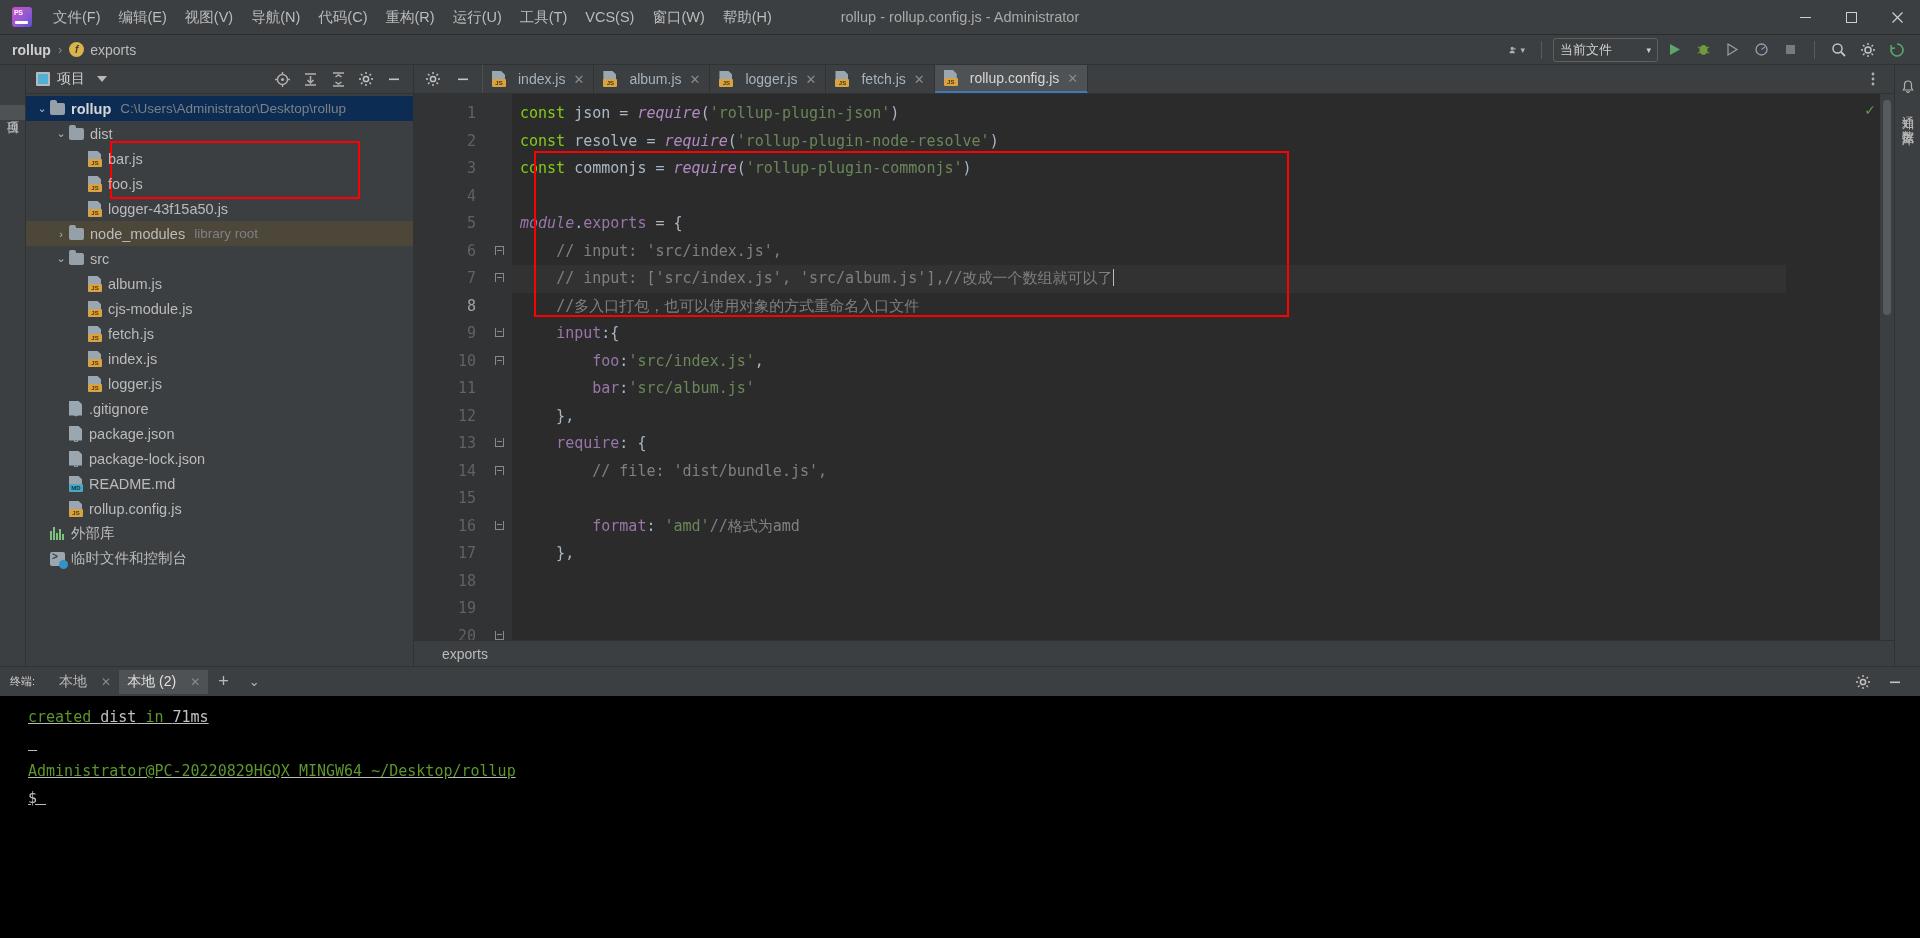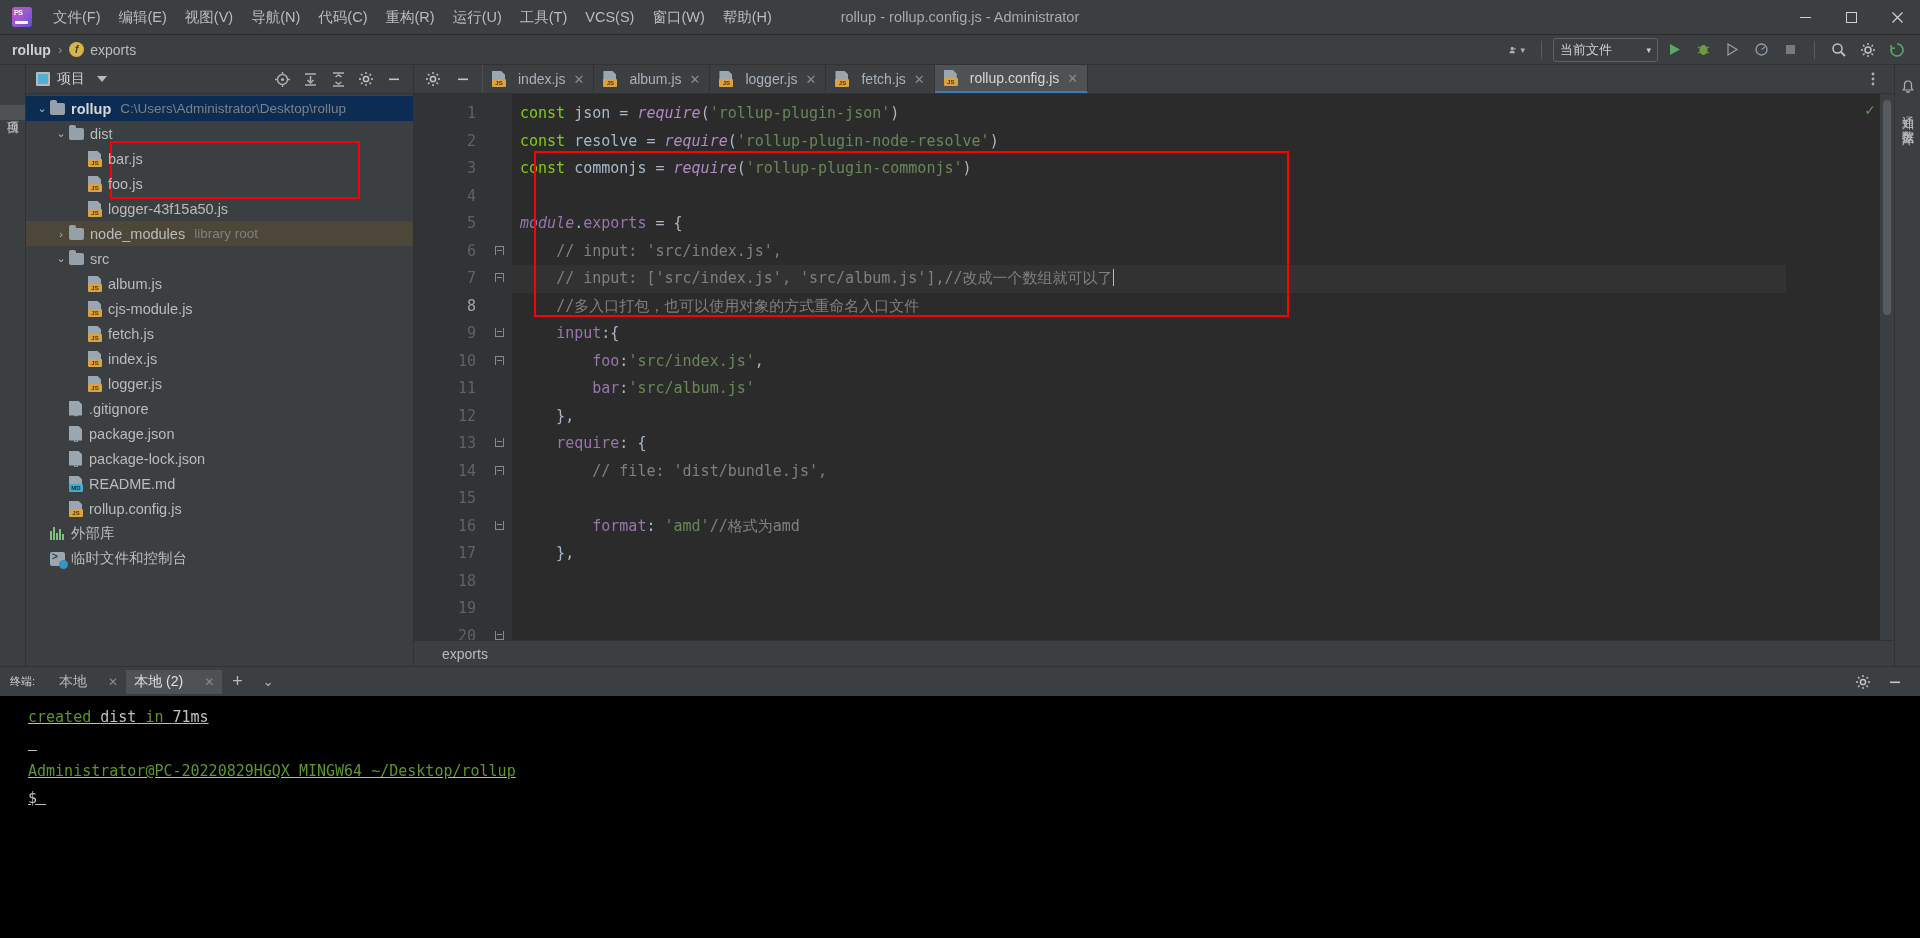--- a/index.html
+++ b/index.html
@@ -228,21 +228,21 @@
   }
 
   
   .terminal-panel {
     flex: 0 0 272px; background: #3c3f41; display: flex; flex-direction: column;
     border-top: 1px solid #323232;
   }
   .term-head { height: 29px; flex: 0 0 29px; display: flex; align-items: center; padding-left: 10px; }
   .term-label { font-size: 11px; color: #cfcfcf; margin-right: 16px; }
   .term-tab {
-    font-size: 14px; color: #bbbbbb; padding: 3px 8px; display: flex; align-items: center; gap: 21px; justify-content: center;
+    font-size: 14px; color: #bbbbbb; padding: 3px 8px; display: flex; align-items: center; gap: 14px; justify-content: center;
   }
   .term-tab.active { background: #4e5254; color: #e0e0e0; }
   .term-tab .x { color: #8a8a8a; font-size: 12px; }
   .term-plus { font-size: 18px; color: #b9b9b9; padding: 0 10px; }
   .term-head-right { margin-left: auto; display: flex; align-items: center; gap: 6px; padding-right: 12px; }
   .term-body {
     flex: 1 1 auto; background: #000000; padding: 8px 0 0 28px;
     font-family: "DejaVu Sans Mono", "Liberation Mono", monospace; font-size: 15px;
     overflow: hidden; line-height: 27px; text-decoration: underline;
   }

